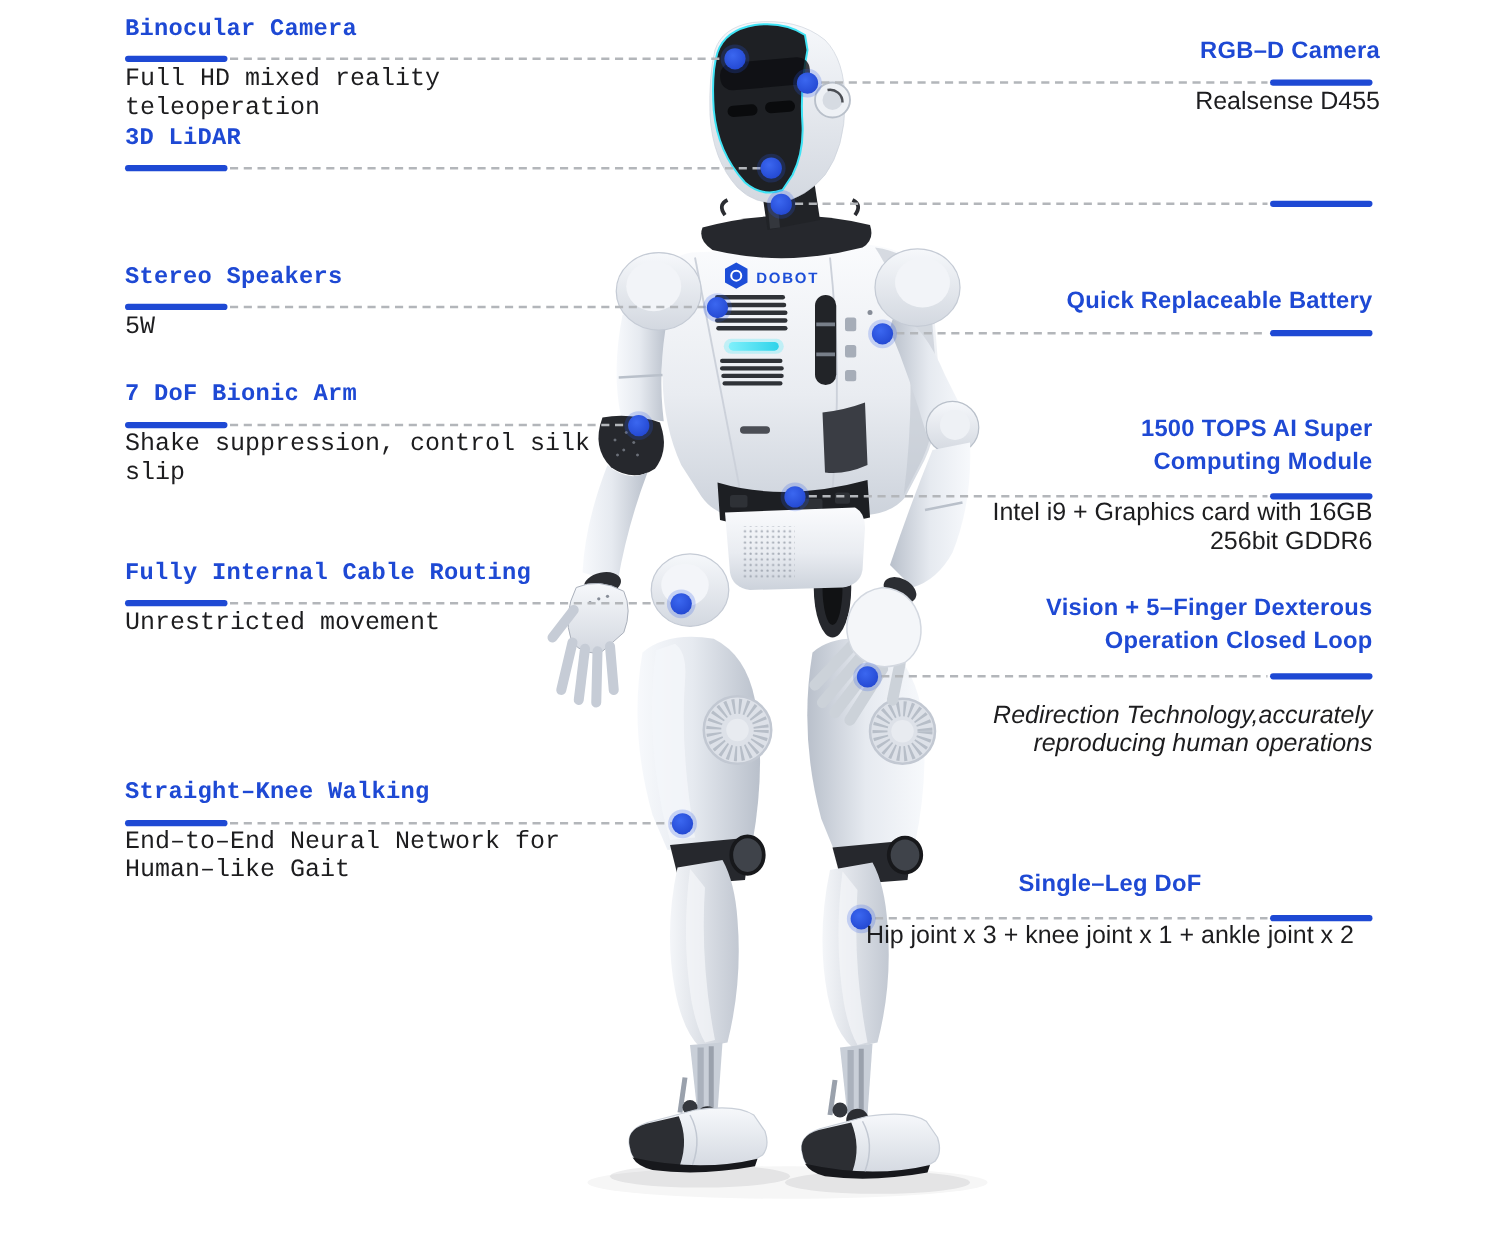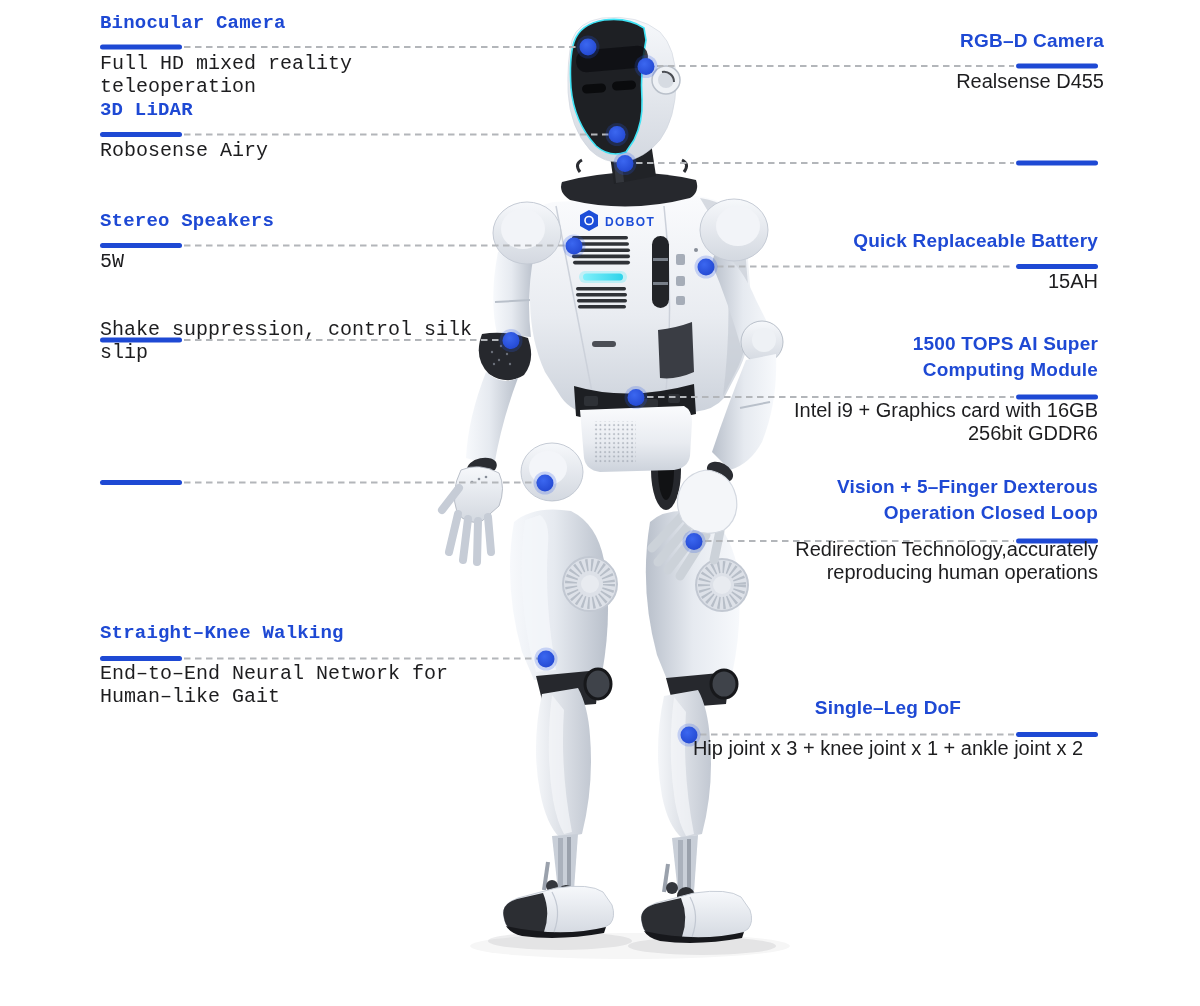--- a/index.html
+++ b/index.html
@@ -13,21 +13,21 @@
   .callout .title{
     font-size:19px;font-weight:600;color:#1e49d4;line-height:26px;
     letter-spacing:.2px;white-space:pre-line;
   }
   .callout .desc{
     font-size:20px;font-weight:400;color:#1d1d1f;line-height:23px;
     margin-top:16px;white-space:pre-line;
   }
   .callout.left{text-align:left;font-family:Liberation Mono, monospace;}
   .callout.right{text-align:right;}
-  .callout .desc.mt-lg{margin-top:12px;}
+  .callout .desc.mt-lg{margin-top:35px;font-style:italic;}
 </style>
 </head>
 <body>
 
 <div class="canvas">
 
   <svg class="robot-layer" viewBox="0 0 1200 1006" width="1200" height="1006" xmlns="http://www.w3.org/2000/svg">
     <defs>
       <linearGradient id="gBody" x1="0" y1="0" x2="0" y2="1">
         <stop offset="0" stop-color="#fafbfd"></stop>
@@ -338,42 +338,45 @@
       </g>
     </g>
   </svg>
 
   <div class="callout left" style="left:100px;top:10px;">
     <div class="title">Binocular Camera</div>
     <div class="desc">Full HD mixed reality teleoperation</div>
   </div>
   <div class="callout left" style="left:100px;top:97px;">
     <div class="title">3D LiDAR</div>
-    <div class="desc">Robosense Airy</div>
   </div>
   <div class="callout left" style="left:100px;top:208px;">
     <div class="title">Stereo Speakers</div>
     <div class="desc">5W</div>
   </div>
   <div class="callout left" style="left:100px;top:302px;">
+    <div class="title">7 DoF Bionic Arm</div>
     <div class="desc">Shake suppression, control silk slip</div>
+  </div>
+  <div class="callout left" style="left:100px;top:445px;">
+    <div class="title">Fully Internal Cable Routing</div>
+    <div class="desc">Unrestricted movement</div>
   </div>
   <div class="callout left" style="left:100px;top:620px;">
     <div class="title">Straight–Knee Walking</div>
     <div class="desc">End–to–End Neural Network for
 Human–like Gait</div>
   </div>
 
   <div class="callout right" style="right:96px;top:28px;">
     <div class="title">RGB–D Camera</div>
     <div class="desc">Realsense D455</div>
   </div>
   <div class="callout right" style="right:102px;top:228px;">
     <div class="title">Quick Replaceable Battery</div>
-    <div class="desc">15AH</div>
   </div>
   <div class="callout right" style="right:102px;top:331px;">
     <div class="title">1500 TOPS AI Super
 Computing Module</div>
     <div class="desc">Intel i9 + Graphics card with 16GB
 256bit GDDR6</div>
   </div>
   <div class="callout right" style="right:102px;top:474px;">
     <div class="title">Vision + 5–Finger Dexterous
 Operation Closed Loop</div>

